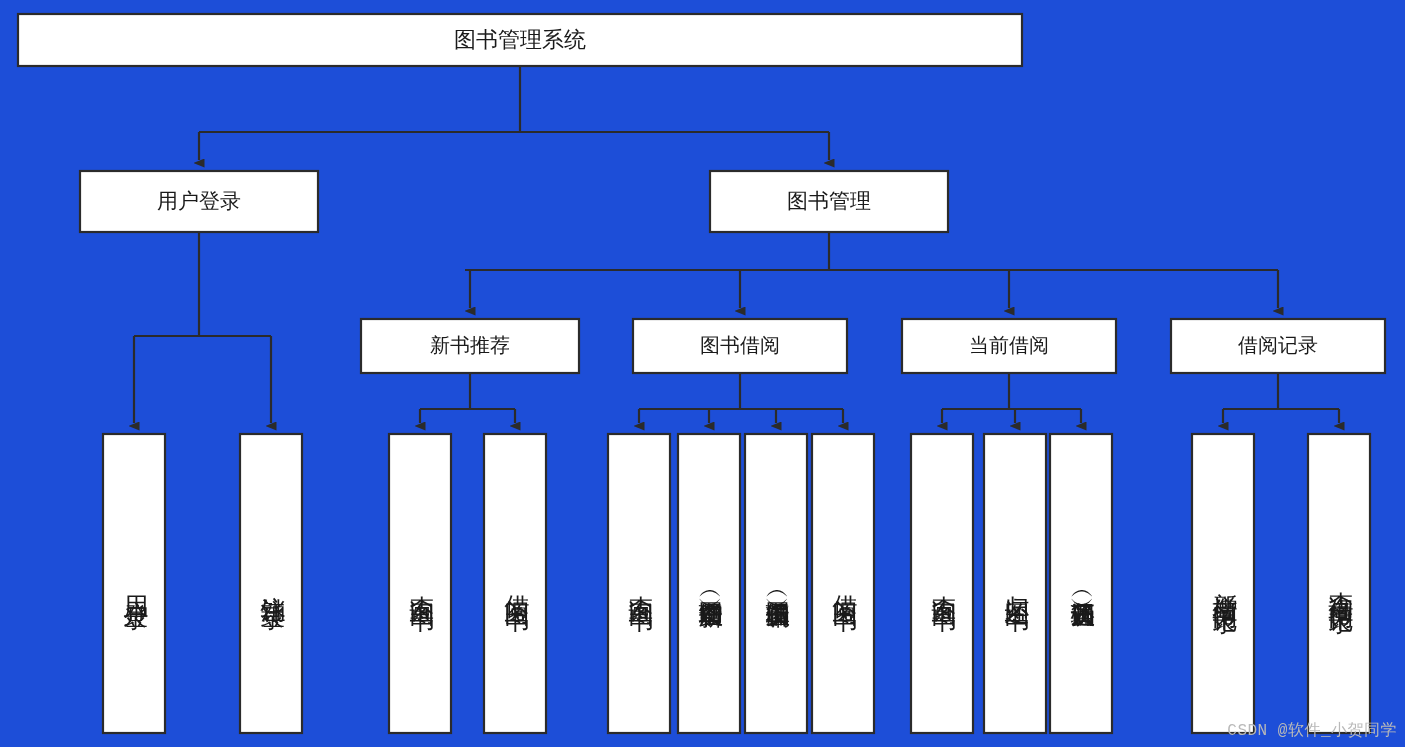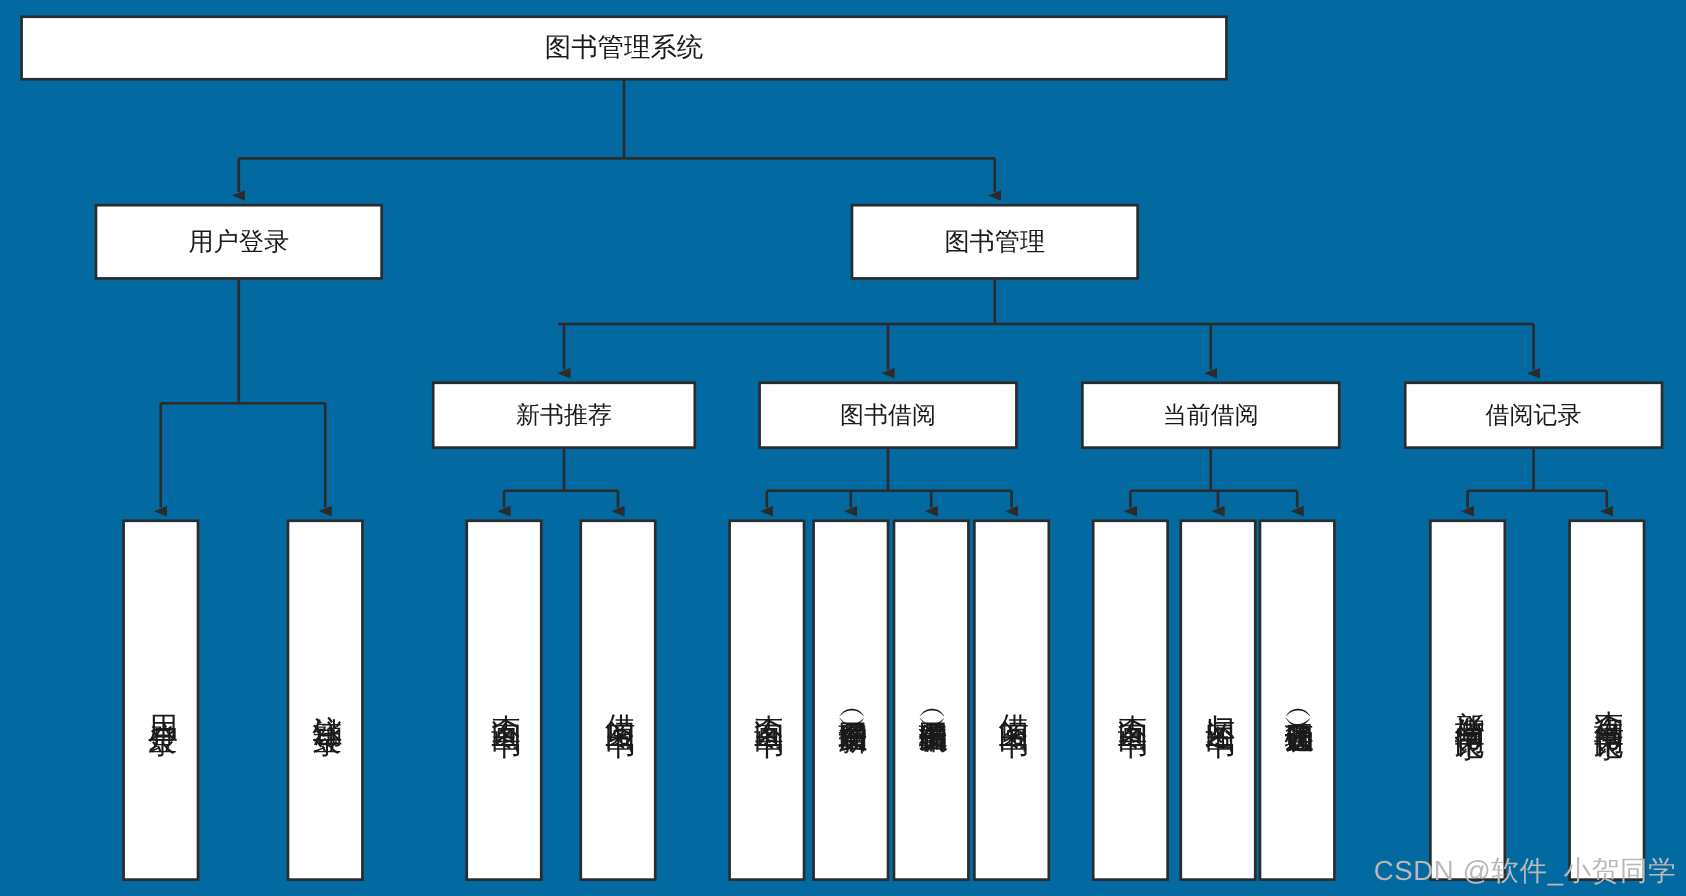--- a/index.html
+++ b/index.html
@@ -1,21 +1,21 @@
 <!DOCTYPE html>
 <html><head>
 <meta charset="utf-8">
 <style>
   html,body{margin:0;padding:0;background:#ffffff;}
   body{
     width:1405px;height:747px;
     font-family:"Liberation Sans","DejaVu Sans",sans-serif;
     overflow:hidden;
   }
-  #diagram-root{position:relative;width:1405px;height:747px;background:#0369a1;}
+  #diagram-root{position:relative;width:1405px;height:747px;background:#1d4ed8;}
   svg.tree{position:absolute;left:0;top:0;width:1405px;height:747px;}
   .node-rect{fill:#ffffff;stroke:#2b2b2b;stroke-width:2.2;}
   .edge{fill:none;stroke:#2b2b2b;stroke-width:2.2;stroke-linecap:butt;stroke-linejoin:miter;}
   .node-label{
     font-family:"Liberation Sans","DejaVu Sans",sans-serif;
     fill:#1a1a1a;
     text-anchor:middle;
     dominant-baseline:middle;
   }
   .lvl0-label{font-size:22px;}
@@ -27,22 +27,22 @@
     font-size:25px;
     writing-mode:vertical-rl;
     text-orientation:upright;
     text-anchor:middle;
     letter-spacing:4px;
   }
   .leaf-label.compact{font-size:24px;letter-spacing:0px;}
   .watermark{
     position:absolute;
     right:8px;bottom:6px;
-    font-family:Liberation Sans, sans-serif;
-    font-size:23px;
+    font-family:Liberation Mono, monospace;
+    font-size:16px;
     color:#b9b9b9;
     white-space:nowrap;
     pointer-events:none;
     letter-spacing:0.5px;
   }
 </style>
 </head>
 <body>
 
 <div id="diagram-root">

